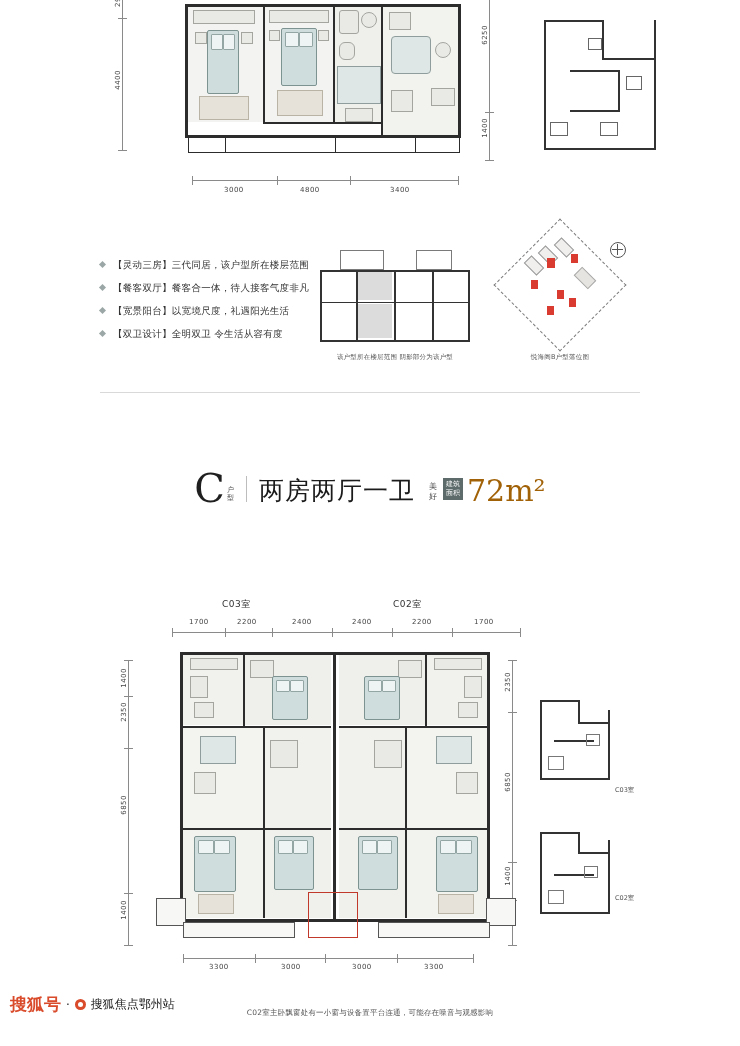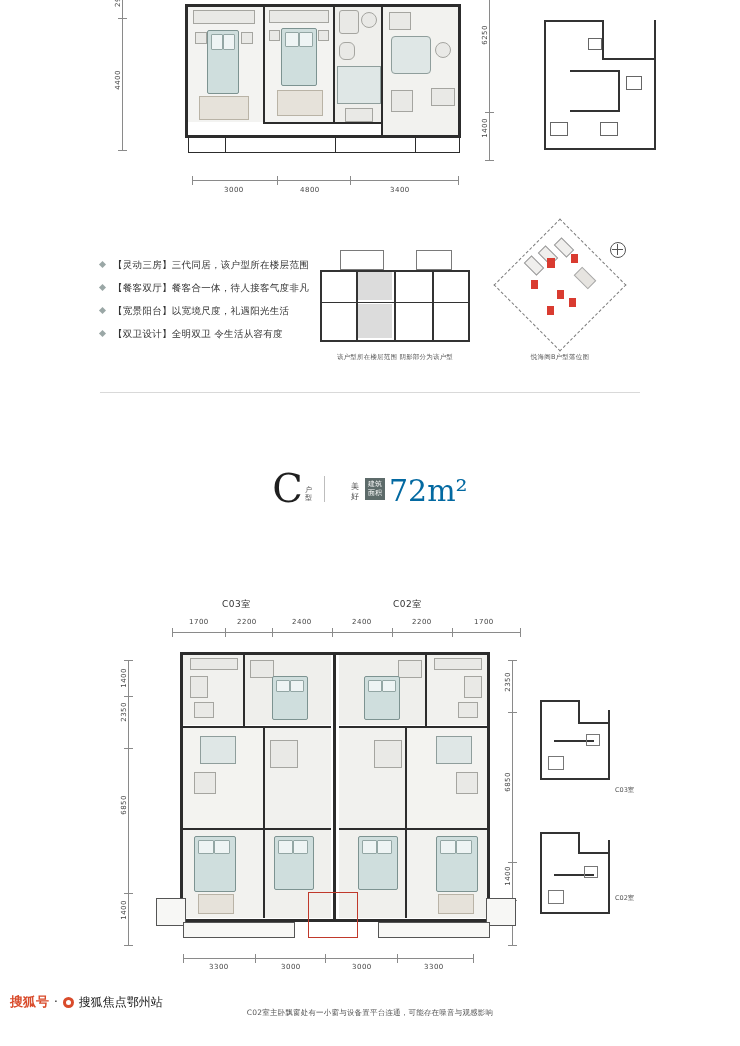--- a/index.html
+++ b/index.html
@@ -39,40 +39,40 @@
 
   
   .title-wrap{position:absolute;left:0;top:470px;width:740px;text-align:center;}
   .title-line{display:inline-flex;align-items:flex-end;justify-content:center;}
   .big-c{font-family:"DejaVu Serif","Liberation Serif",serif;font-size:40px;line-height:36px;color:#1f1f1f;font-weight:400;}
   .huxing{display:inline-block;font-size:7px;line-height:8px;color:#555;margin:0 6px 4px 2px;text-align:center;}
   .vbar{display:inline-block;width:1px;height:26px;background:#bdbdbd;margin:0 12px 4px 6px;}
   .title-main{font-family:"DejaVu Serif","Liberation Serif",serif;font-size:25px;line-height:26px;color:#1b1b1b;letter-spacing:1px;margin-bottom:2px;}
   .meihao{display:inline-block;font-size:8px;line-height:10px;color:#444;margin:0 6px 4px 14px;text-align:center;}
   .areatag{display:inline-block;background:#5d6b6a;color:#fff;font-size:7px;line-height:9px;padding:2px 3px;margin:0 4px 6px 0;text-align:center;}
-  .sqm{font-family:"DejaVu Serif","Liberation Serif",serif;font-size:30px;line-height:30px;color:#0369a1;}
+  .sqm{font-family:"DejaVu Serif","Liberation Serif",serif;font-size:30px;line-height:30px;color:#a16207;}
   .subtitle{margin-top:8px;font-size:11.5px;color:#2a2a2a;letter-spacing:.4px;}
   .chip-wrap{margin-top:12px;display:flex;align-items:center;justify-content:center;gap:10px;}
   .chip{border:1px solid #b9b9b9;font-size:8px;color:#555;padding:2px 9px;letter-spacing:1px;}
   .chip-line{width:110px;height:1px;background:#d5d5d5;}
 
   
   .room-label{position:absolute;font-size:9px;color:#333;letter-spacing:.5px;}
 
   
   .plan-bot{position:absolute;left:150px;top:640px;width:370px;height:300px;}
   .balc{position:absolute;background:#f7f7f5;border:1px solid #555;}
   .redbox{position:absolute;border:1.5px solid #c0392b;}
 
   
   .footnote{position:absolute;left:0;width:740px;text-align:center;font-size:7.5px;color:#555;letter-spacing:.2px;}
 
   
   .footer{position:absolute;left:10px;top:993px;display:flex;align-items:center;gap:5px;}
-  .sh-logo{font-size:13px;color:#d94b2b;font-weight:bold;letter-spacing:0px;}
+  .sh-logo{font-size:17px;color:#d94b2b;font-weight:bold;letter-spacing:0px;}
   .sh-text{font-size:12px;color:#1a1a1a;letter-spacing:0px;}
   .sh-dot{width:11px;height:11px;border-radius:50%;background:#d94b2b;display:inline-block;position:relative;}
   .sh-dot:after{content:"";position:absolute;left:3px;top:3px;width:5px;height:5px;background:#fff;border-radius:50%;}
   .pagenum{position:absolute;left:0;top:1036px;width:740px;text-align:center;font-size:8px;color:#aaa;}
 
   .compass{position:absolute;width:14px;height:14px;border:1px solid #555;border-radius:50%;}
   .compass:before{content:"";position:absolute;left:6px;top:1px;width:1px;height:11px;background:#555;}
   .compass:after{content:"";position:absolute;left:1px;top:6px;width:11px;height:1px;background:#555;}
 
   .dashbox{position:absolute;border:1px dashed #7a7a7a;}
@@ -231,20 +231,21 @@
   <div class="divider"></div>
 
   <div class="title-wrap">
     <div class="title-line">
       <span class="big-c">C</span>
       <span class="huxing">
         <span>户</span><br>
         <span>型</span>
       </span>
       <span class="vbar"></span>
+      <span class="title-main">两房两厅一卫</span>
       <span class="meihao">
         <span>美</span><br>
         <span>好</span>
       </span>
       <span class="areatag">
         <span>建筑</span><br>
         <span>面积</span>
       </span>
       <span class="sqm">72m²</span>
     </div>

